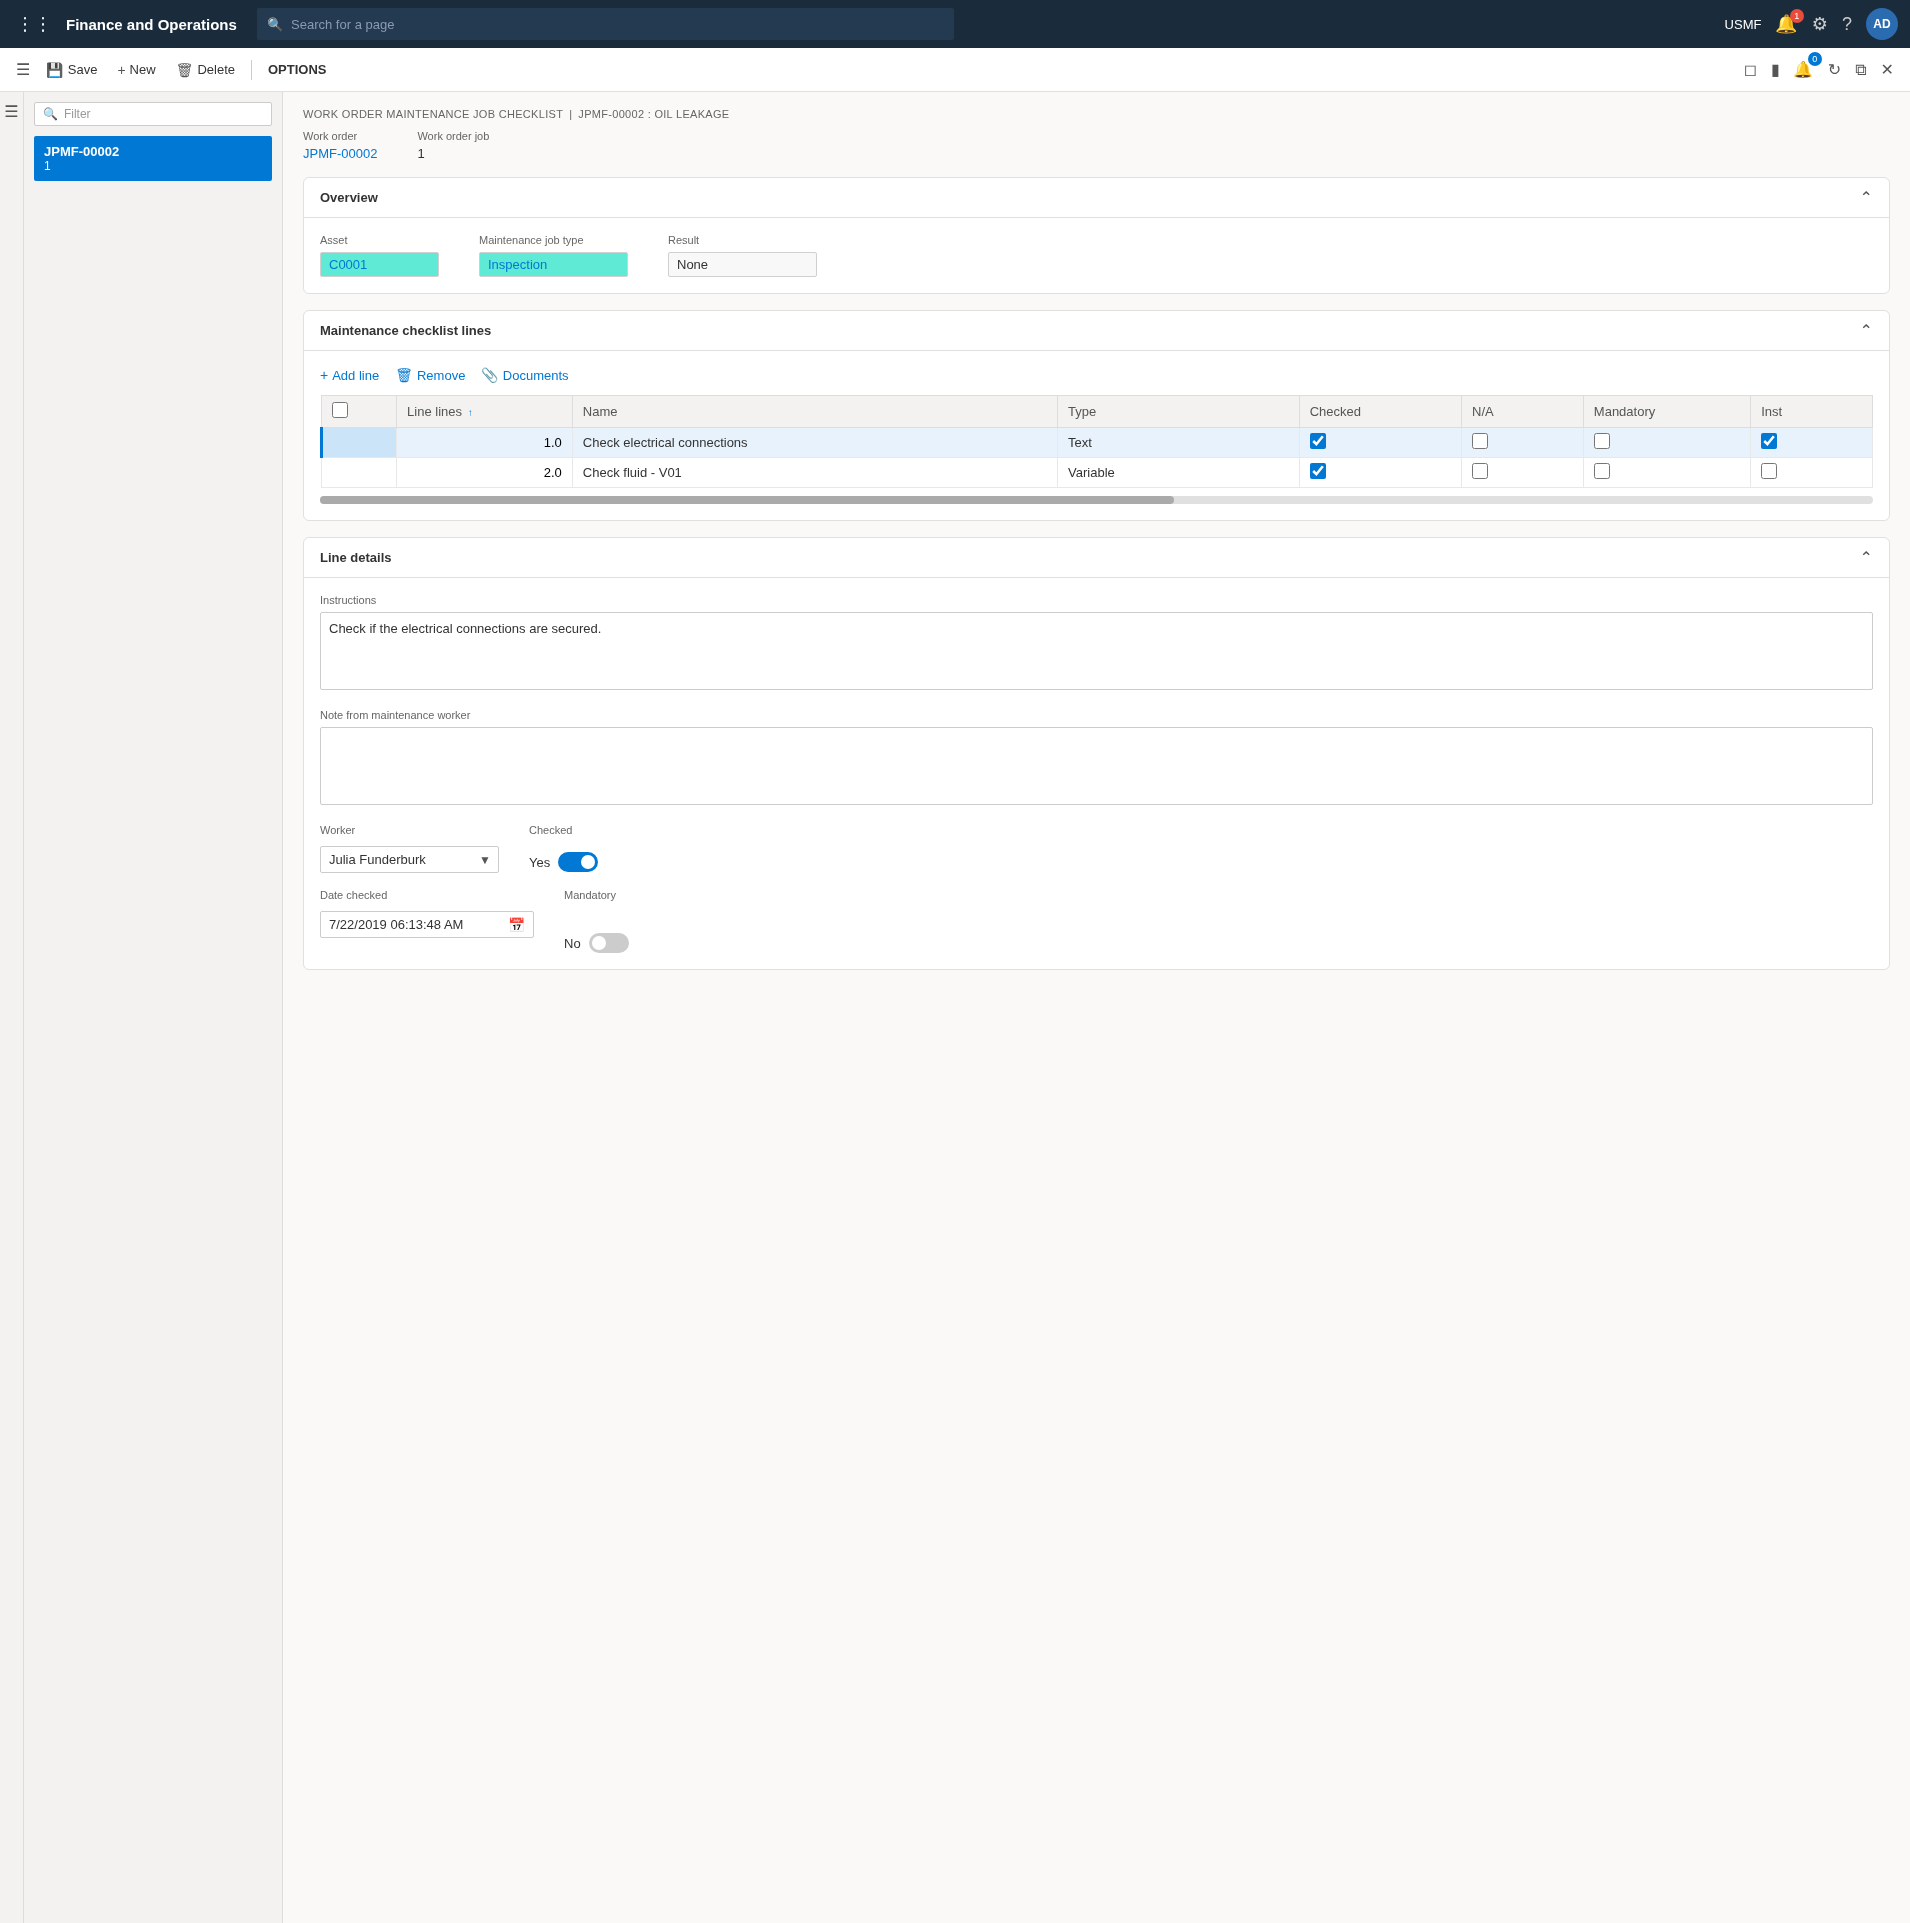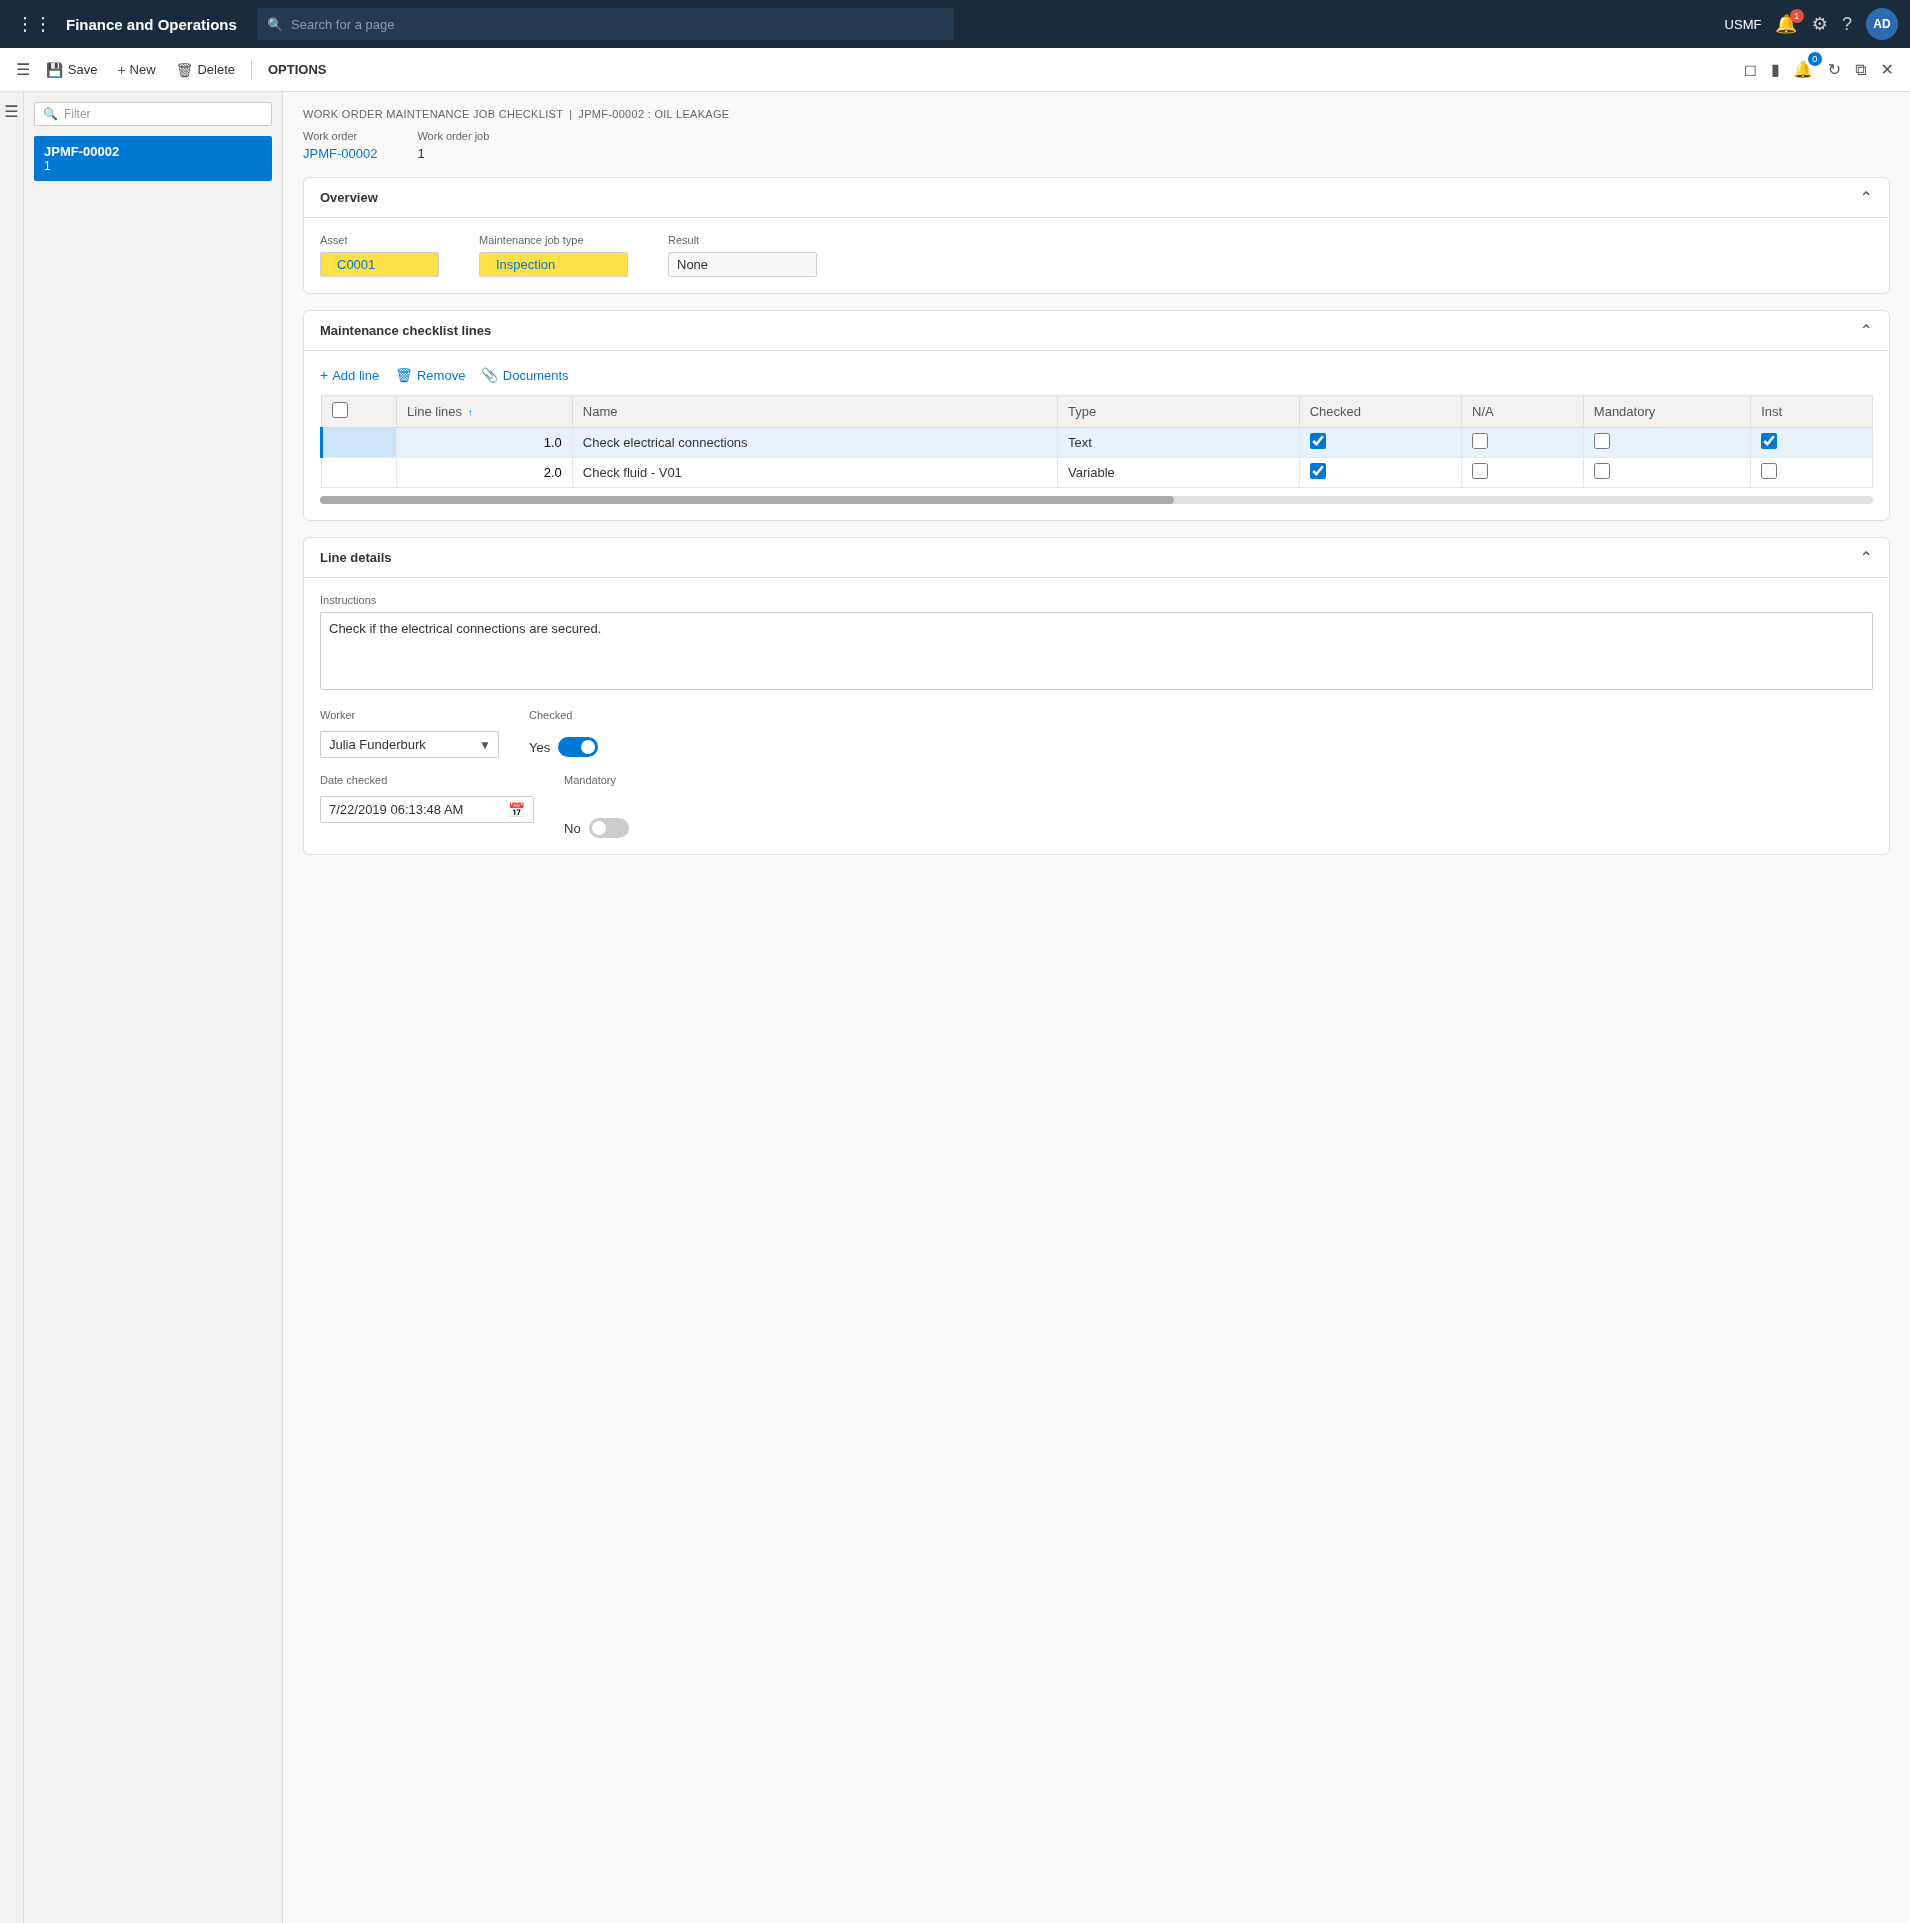--- a/index.html
+++ b/index.html
@@ -200,24 +200,24 @@
     .section-title { font-size: 13px; font-weight: 600; color: #333; }
     .section-toggle { font-size: 16px; color: #555; }
     .section-body { padding: 16px; }
 
     
     .overview-fields { display: flex; gap: 40px; }
     .overview-field { display: flex; flex-direction: column; gap: 4px; }
     .field-input {
       border: 1px solid #d0d0d0;
       border-radius: 2px;
-      padding: 4px 16px;
+      padding: 4px 8px;
       font-size: 13px;
       color: #0078d4;
-      background: #fde047;
+      background: #5eead4;
       min-width: 119px;
     }
     .field-input-plain {
       border: 1px solid #d0d0d0;
       border-radius: 2px;
       padding: 4px 8px;
       font-size: 13px;
       color: #333;
       background: #f8f8f8;
       min-width: 119px;
@@ -566,20 +566,24 @@
         <span class="section-title">Line details</span>
         <span class="section-toggle">⌃</span>
       </div>
       <div class="line-details-body">
 
         <div>
           <div class="ld-label">Instructions</div>
           <textarea class="ld-textarea" rows="4" style="">Check if the electrical connections are secured.</textarea>
         </div>
 
+        <div style="margin-top:16px;">
+          <div class="ld-label">Note from maintenance worker</div>
+          <textarea class="ld-textarea" rows="4" style=""></textarea>
+        </div>
 
         <div class="ld-row">
           <div class="ld-field">
             <div class="ld-label">Worker</div>
             <div class="ld-select-wrapper">
               <select class="ld-select"><option value="Julia Funderburk">Julia Funderburk</option></select>
               <span class="ld-select-arrow">▼</span>
             </div>
           </div>
           <div class="ld-field">

